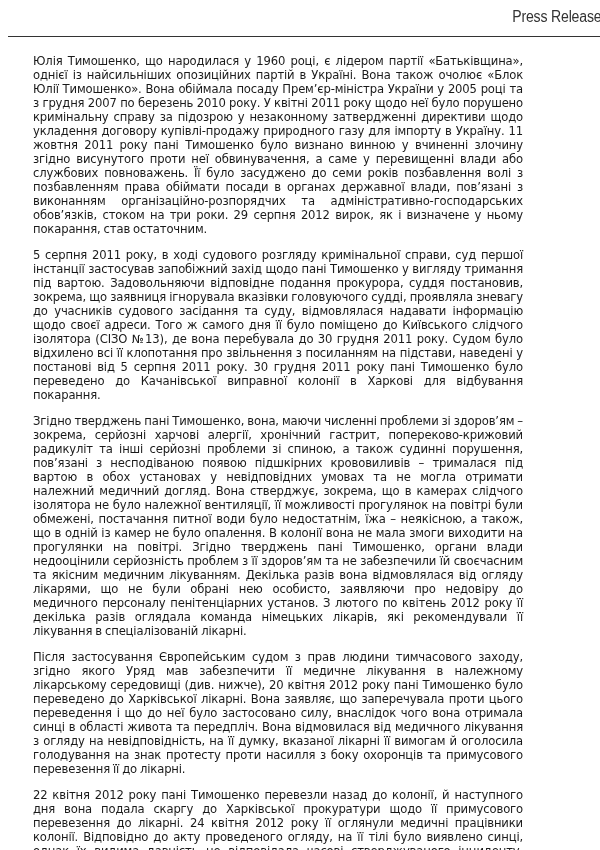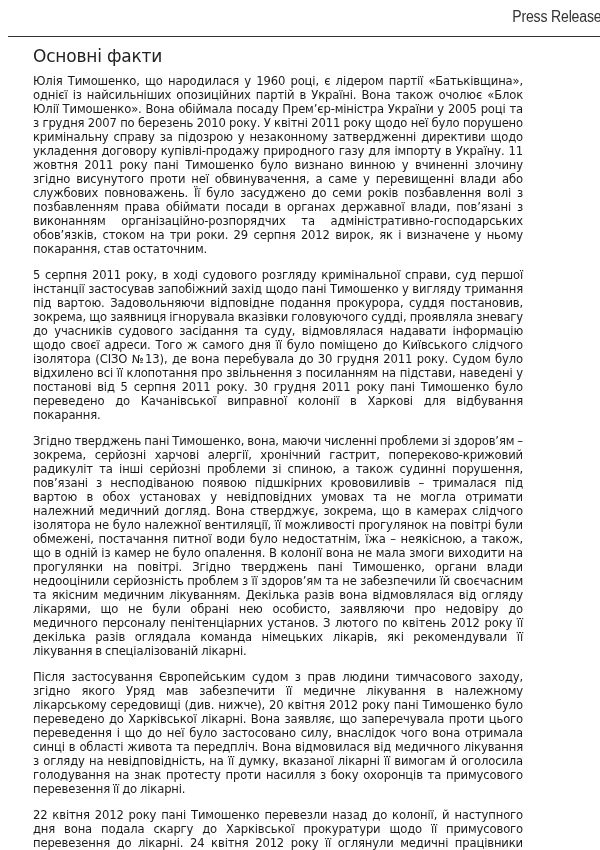--- a/index.html
+++ b/index.html
@@ -11,19 +11,18 @@
   p { margin:8px 0 12px 0; font-size:11.6px; line-height:14px; text-align:justify; letter-spacing:-0.15px; word-spacing:-0.5px; }
 </style>
 </head>
 <body>
 
 <div class="header">
   <span class="label">Press Release</span>
 </div>
 
 <div class="content">
-  <h1>Основні факти</h1>
   <p>Юлія Тимошенко, що народилася у 1960 році, є лідером партії «Батьківщина», однієї із найсильніших опозиційних партій в Україні. Вона також очолює «Блок Юлії Тимошенко». Вона обіймала посаду Прем’єр-міністра України у 2005 році та з грудня 2007 по березень 2010 року. У квітні 2011 року щодо неї було порушено кримінальну справу за підозрою у незаконному затвердженні директиви щодо укладення договору купівлі-продажу природного газу для імпорту в Україну. 11 жовтня 2011 року пані Тимошенко було визнано винною у вчиненні злочину згідно висунутого проти неї обвинувачення, а саме у перевищенні влади або службових повноважень. Її було засуджено до семи років позбавлення волі з позбавленням права обіймати посади в органах державної влади, пов’язані з виконанням організаційно-розпорядчих та адміністративно-господарських обов’язків, стоком на три роки. 29 серпня 2012 вирок, як і  визначене у ньому покарання, став остаточним.</p>
   <p>5 серпня 2011 року, в ході судового розгляду кримінальної справи, суд першої інстанції застосував запобіжний захід щодо пані Тимошенко у вигляду тримання під вартою. Задовольняючи відповідне подання прокурора, суддя постановив, зокрема, що заявниця ігнорувала вказівки головуючого судді, проявляла зневагу до учасників судового засідання та суду, відмовлялася надавати інформацію щодо своєї адреси. Того ж самого дня її було поміщено до Київського слідчого ізолятора (СІЗО №13), де вона перебувала до 30 грудня 2011 року. Судом було відхилено всі її клопотання про звільнення з посиланням на підстави, наведені у постанові від 5 серпня 2011 року. 30 грудня 2011 року пані Тимошенко було переведено до Качанівської виправної колонії в Харкові для відбування покарання.</p>
   <p>Згідно тверджень пані Тимошенко, вона, маючи численні проблеми зі здоров’ям – зокрема, серйозні харчові алергії, хронічний гастрит, попереково-крижовий радикуліт та інші серйозні проблеми зі спиною, а також судинні порушення, пов’язані з несподіваною появою підшкірних крововиливів – трималася під вартою в обох установах у невідповідних умовах та не могла отримати належний медичний догляд. Вона стверджує, зокрема, що в камерах слідчого ізолятора не було належної вентиляції, її можливості прогулянок на повітрі були обмежені, постачання питної води було недостатнім, їжа – неякісною, а також, що в одній із камер не було опалення. В колонії вона не мала змоги виходити на прогулянки на повітрі. Згідно тверджень пані Тимошенко, органи влади недооцінили серйозність проблем з її здоров’ям та не забезпечили їй своєчасним та якісним медичним лікуванням. Декілька разів вона відмовлялася від огляду лікарями, що не були обрані нею особисто, заявляючи про недовіру до медичного персоналу пенітенціарних установ. З лютого по квітень 2012 року її декілька разів оглядала команда німецьких лікарів, які рекомендували її лікування в спеціалізованій лікарні.</p>
   <p>Після застосування Європейським судом з прав людини тимчасового заходу, згідно якого Уряд мав забезпечити її медичне лікування в належному лікарському середовищі (див. нижче), 20 квітня 2012 року пані Тимошенко було переведено до Харківської лікарні. Вона заявляє, що заперечувала проти цього переведення і що до неї було застосовано силу, внаслідок чого вона отримала синці в області живота та передпліч. Вона відмовилася від медичного лікування з огляду на невідповідність, на її думку, вказаної лікарні її вимогам й оголосила голодування на знак протесту проти насилля з боку охоронців та примусового перевезення її до лікарні.</p>
   <p>22 квітня 2012 року пані Тимошенко перевезли назад до колонії, й наступного дня вона подала скаргу до Харківської прокуратури щодо її примусового перевезення до лікарні. 24 квітня 2012 року її оглянули медичні працівники колонії. Відповідно до акту проведеного огляду, на її тілі було виявлено синці, однак їх видима давність не відповідала часові стверджуваного інциденту. Згідно тверджень Уряду, було запрошено судового-медичного експерта для огляду пані Тимошенко, однак вона</p>
 </div>
 
 </body></html>

